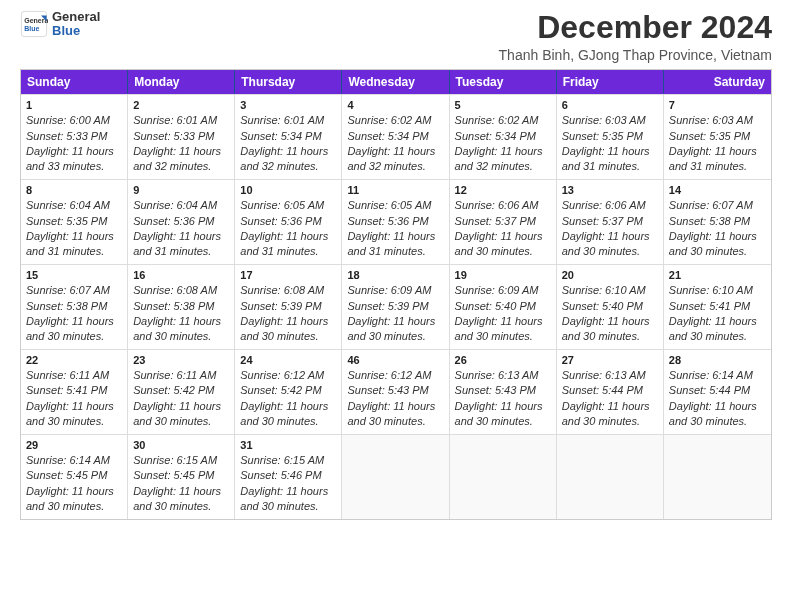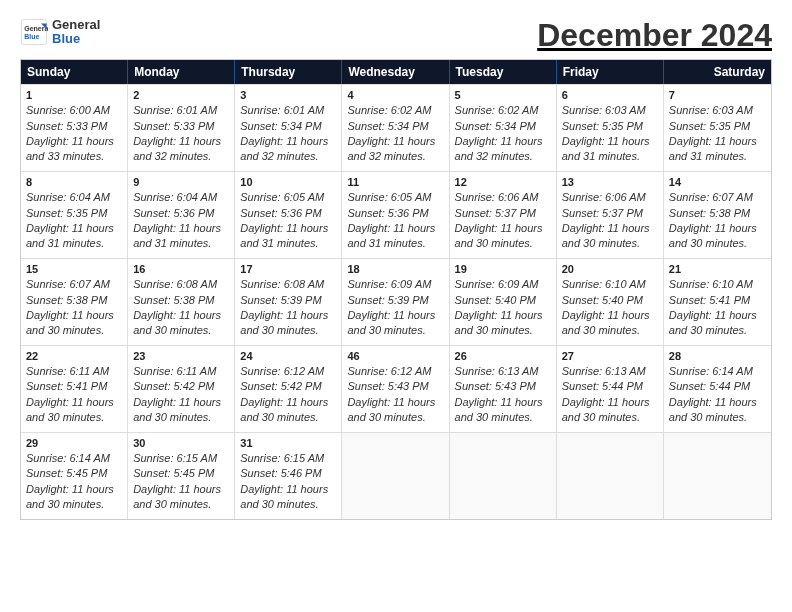--- a/index.html
+++ b/index.html
@@ -6,21 +6,21 @@
     body {
       font-family: Arial, sans-serif;
       background: #fff;
       width: 792px;
       height: 612px;
       overflow: hidden;
     }
     .page {
       width: 792px;
       height: 532px;
-      padding: 18px 20px 12px 20px;
+      padding: 10px 20px 12px 20px;
       display: flex;
       flex-direction: column;
     }
     .header {
       display: flex;
       justify-content: space-between;
       align-items: flex-start;
       margin-bottom: 6px;
     }
     .logo {
@@ -36,21 +36,20 @@
       line-height: 1.1;
       color: #333;
     }
     .logo-text span:first-child { color: #333; }
     .logo-icon {
       width: 28px;
       height: 28px;
     }
     .title-block {
       text-align: right;
-      text-decoration: underline;
     }
     .main-title {
       font-size: 32px;
       font-weight: bold;
       color: #333;
       line-height: 1.1;
     }
     .subtitle {
       font-size: 14px;
       color: #555;
@@ -58,21 +57,21 @@
     }
     .calendar {
       flex: 1;
       display: flex;
       flex-direction: column;
       border: 1px solid #ccc;
     }
     .cal-header {
       display: grid;
       grid-template-columns: repeat(7, 1fr);
-      background: #0f172a;
+      background: #6d28d9;
     }
     .cal-header-cell {
       color: #fff;
       font-size: 12px;
       font-weight: bold;
       padding: 5px 6px;
       text-align: left;
       border-right: 1px solid #1e4f8f;
     }
     .cal-header-cell:last-child { border-right: none; text-align: right; }
@@ -123,20 +122,21 @@
         <text x="6" y="30" font-size="10" font-weight="bold" fill="#2563b0">Blue</text>
         <polygon points="30,8 38,16 38,8" fill="#2563b0"></polygon>
       </svg>
       <div class="logo-text">
         <span>General</span>
         <span style="color:#2563b0;">Blue</span>
       </div>
     </div>
     <div class="title-block">
       <div class="main-title">December 2024</div>
+      <div class="subtitle">Thanh Binh, GJong Thap Province, Vietnam</div>
     </div>
   </div>
 
   <div class="calendar">
     <div class="cal-header">
     <div class="cal-header-cell">Sunday</div>
         <div class="cal-header-cell">Monday</div>
         <div class="cal-header-cell">Thursday</div>
         <div class="cal-header-cell">Wednesday</div>
         <div class="cal-header-cell">Tuesday</div>

